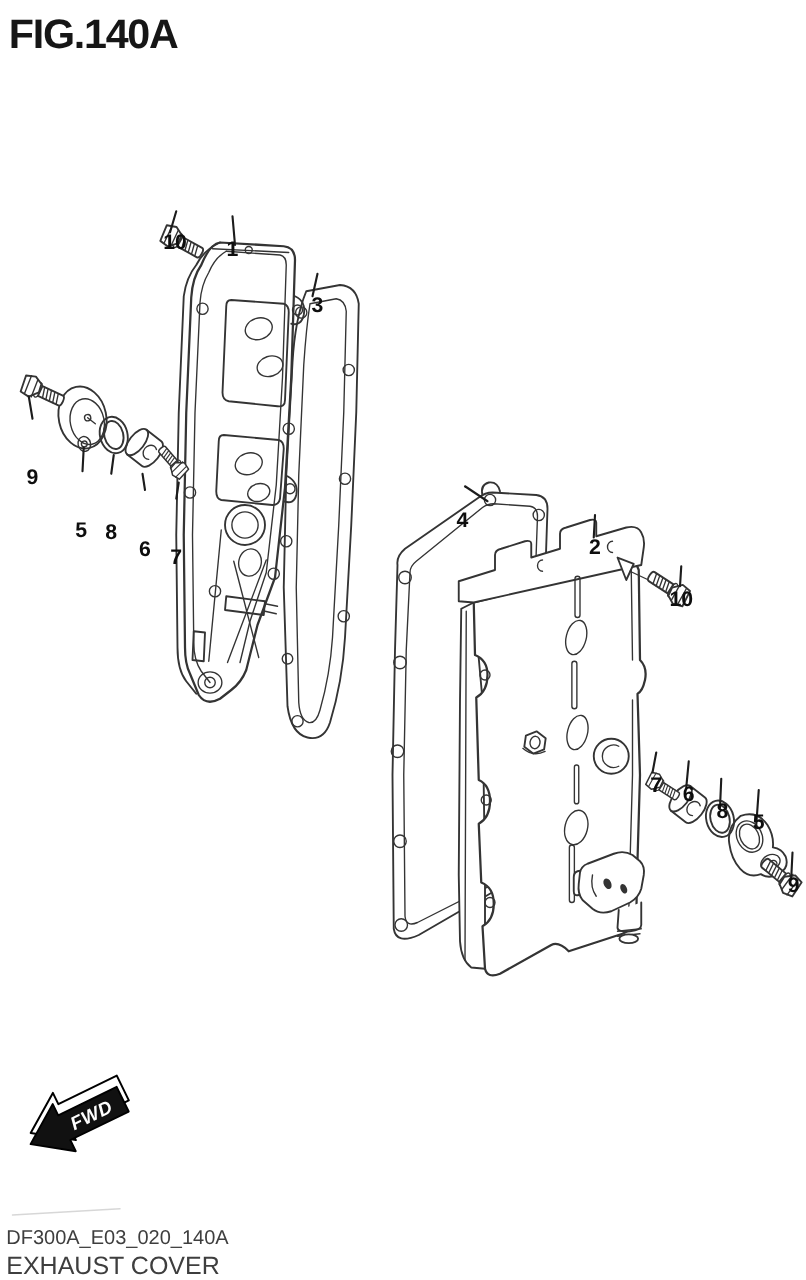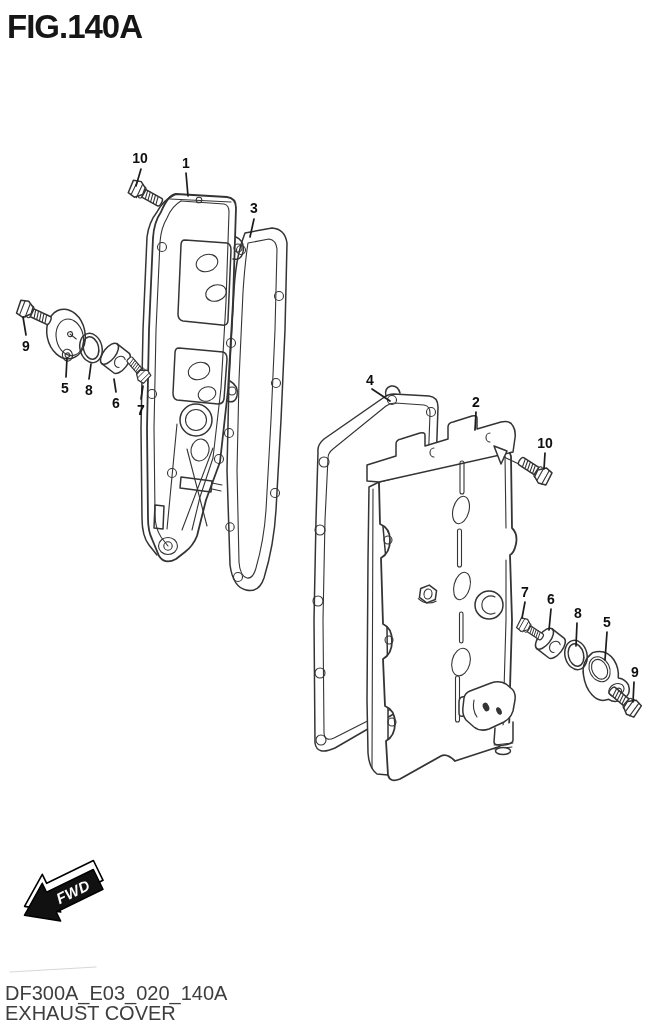--- a/index.html
+++ b/index.html
@@ -9,25 +9,26 @@
   .page{
     position:relative; width:645px; height:1024px; background:var(--bg);
     font-family:"Liberation Sans", sans-serif; overflow:hidden; margin:0 auto;
   }
   .fig-title{
     position:absolute; left:7px; top:8px;
     font-size:33px; font-weight:900; letter-spacing:-1px; color:#161616;
   }
   .callout{
     position:absolute; transform:translate(-50%,-50%);
-    font-size:14px; font-weight:bold; color:var(--callout); line-height:1;
+    font-size:17px; font-weight:bold; color:var(--callout); line-height:1;
     white-space:nowrap;
+    margin-top:36px;
   }
   .footer-code{
-    position:absolute; left:5px; top:982px; font-size:20px; color:var(--footer);
+    position:absolute; left:5px; top:982px; font-size:16px; color:var(--footer);
   }
   .footer-name{
     position:absolute; left:5px; top:1002px; font-size:20px; color:var(--footer);
   }
   svg.art{position:absolute; left:0; top:0;}
   svg.art path, svg.art line, svg.art circle, svg.art ellipse,
   svg.art rect, svg.art polygon{
     fill:none; stroke:var(--line); stroke-width:1.5;
     stroke-linecap:round; stroke-linejoin:round;
   }

